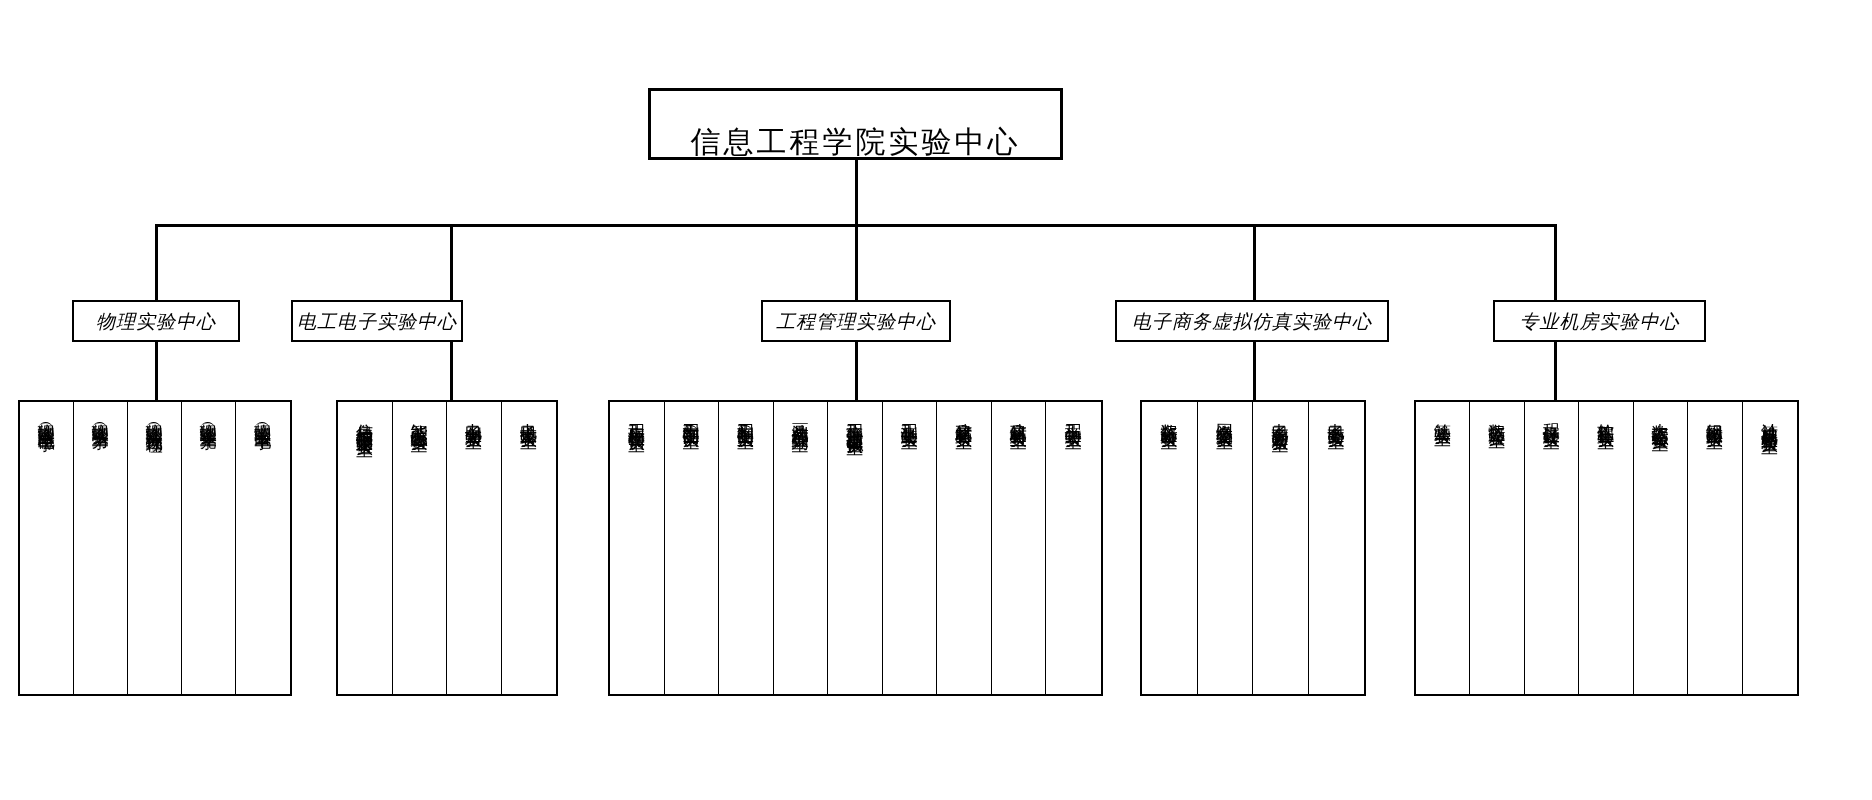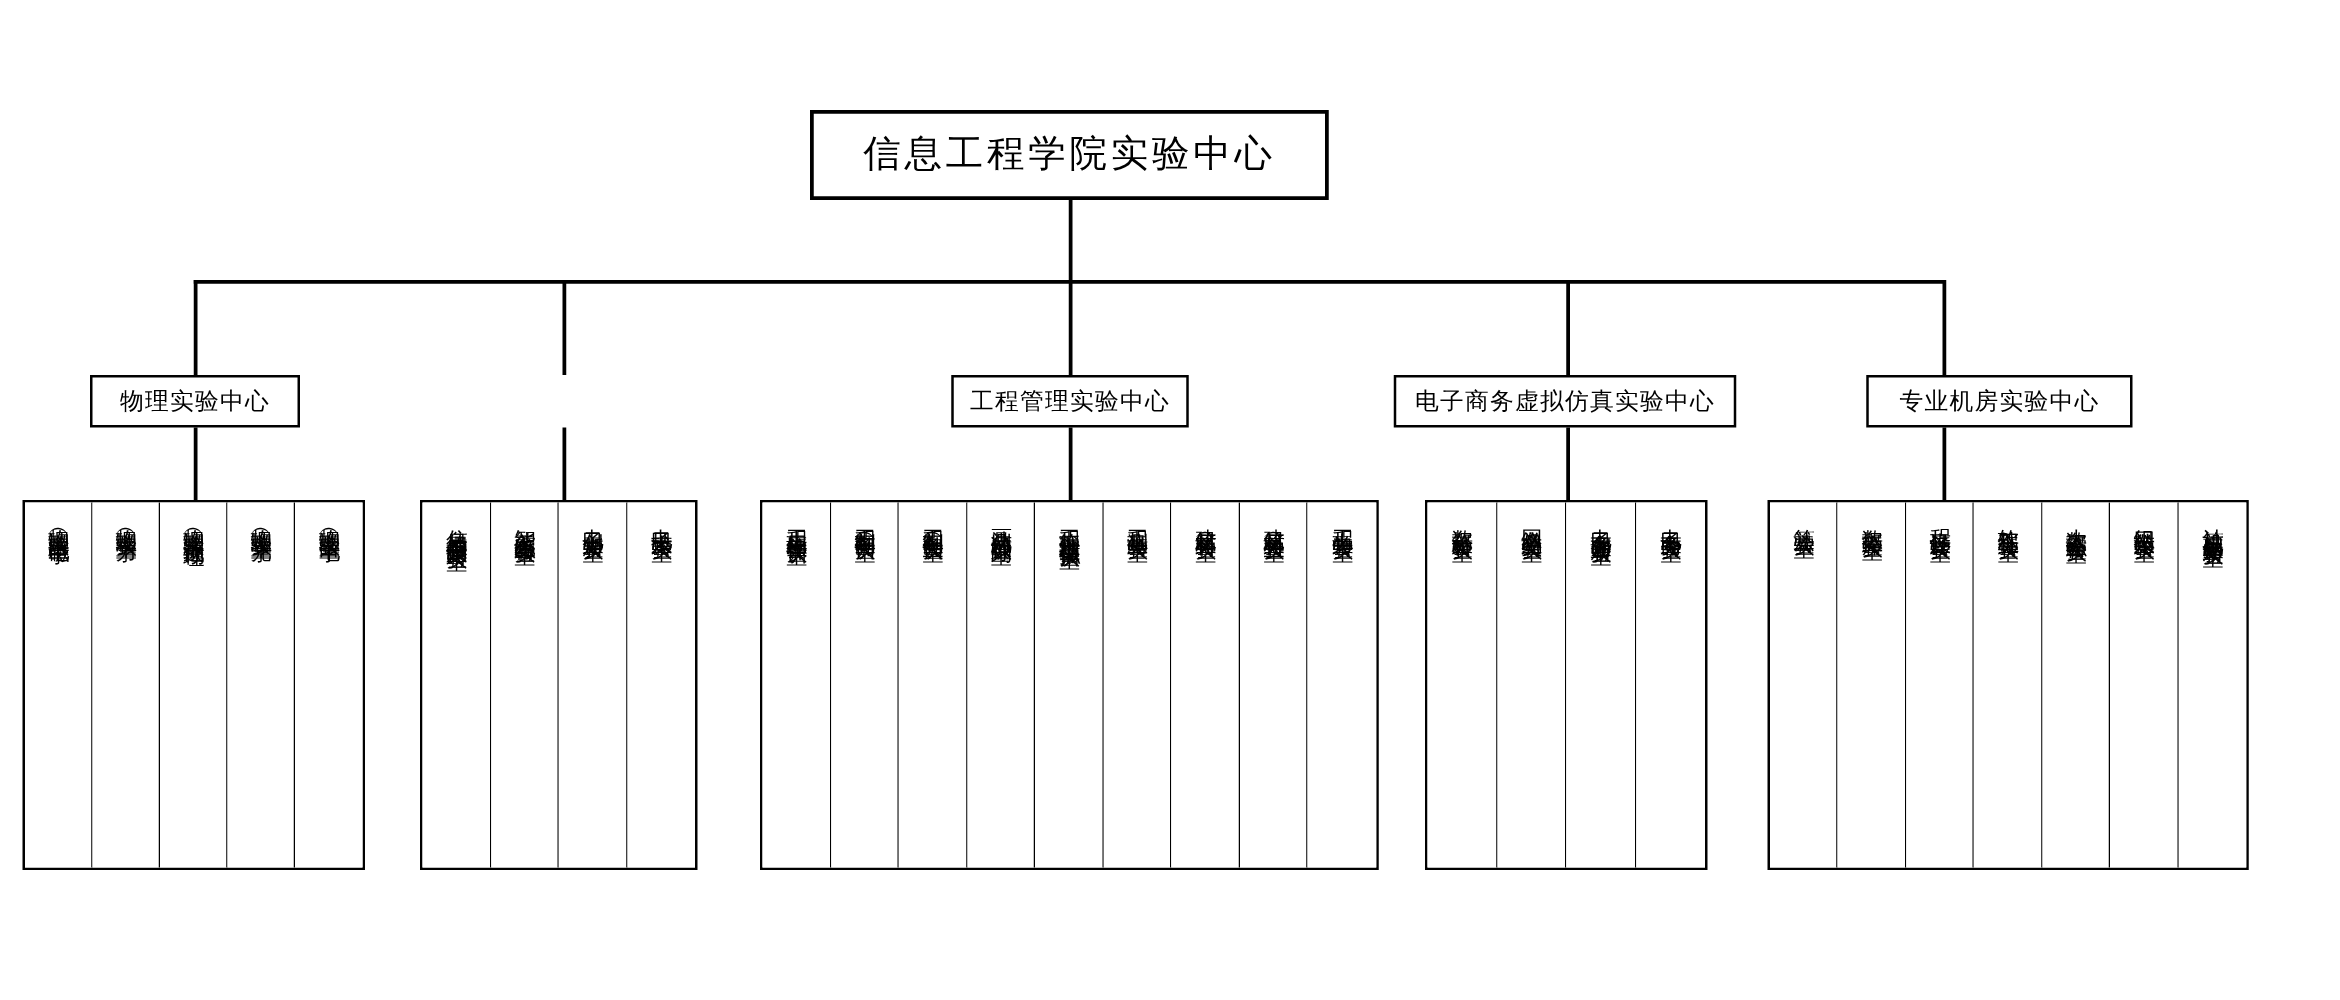--- a/index.html
+++ b/index.html
@@ -24,21 +24,21 @@
   
   .root-box {
     position: absolute;
     left: 648px;
     top: 88px;
     width: 415px;
     height: 72px;
     border: 3px solid #000;
     background: #fff;
     display: flex;
-    align-items: center;
+    align-items: flex-end;
     justify-content: center;
     box-sizing: border-box;
   }
   .root-box .label {
     font-size: 30px;
     letter-spacing: 3px;
     line-height: 1;
     white-space: nowrap;
   }
 
@@ -46,20 +46,21 @@
   .l2-box {
     position: absolute;
     top: 300px;
     height: 42px;
     border: 2px solid #000;
     background: #fff;
     display: flex;
     align-items: center;
     justify-content: center;
     box-sizing: border-box;
+    font-style: italic;
   }
   .l2-box .label {
     font-size: 19px;
     letter-spacing: 1px;
     line-height: 1;
     white-space: nowrap;
   }
 
   
   .leaf-group {
@@ -124,20 +125,23 @@
   <div class="line-v thick" style="left:155px; top:224px; height:76px;"></div>
   <div class="line-v thick" style="left:450px; top:224px; height:76px;"></div>
   <div class="line-v thick" style="left:855px; top:224px; height:76px;"></div>
   <div class="line-v thick" style="left:1253px; top:224px; height:76px;"></div>
   <div class="line-v thick" style="left:1554px; top:224px; height:76px;"></div>
 
   <div class="l2-box" style="left:72px; width:168px;">
     <span class="label">物理实验中心</span>
   </div>
 
+  <div class="l2-box" style="left:291px; width:172px;">
+    <span class="label">电工电子实验中心</span>
+  </div>
 
   <div class="l2-box" style="left:761px; width:190px;">
     <span class="label">工程管理实验中心</span>
   </div>
 
   <div class="l2-box" style="left:1493px; width:213px;">
     <span class="label">专业机房实验中心</span>
   </div>
 
   <div class="l2-box" style="left:1115px; width:274px;">

